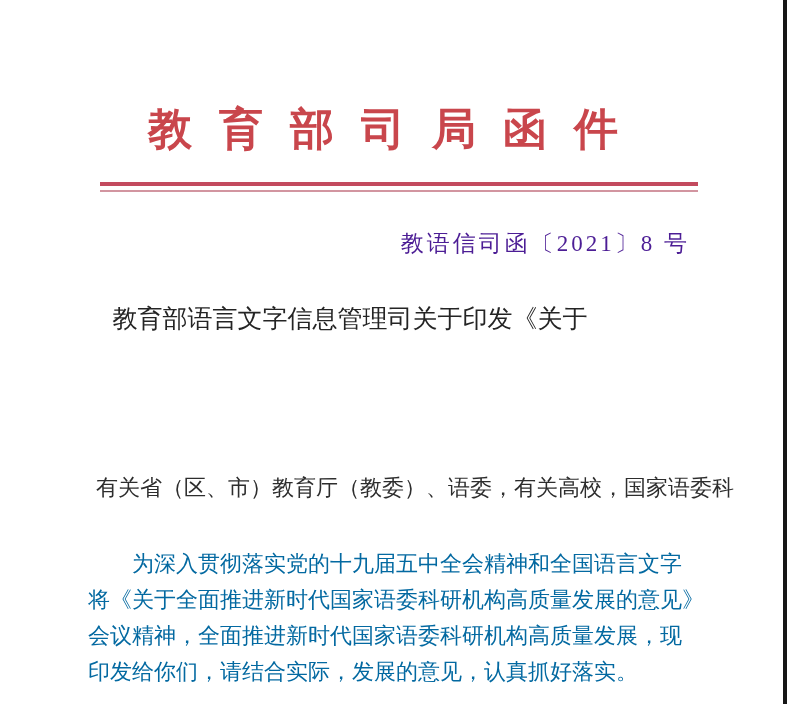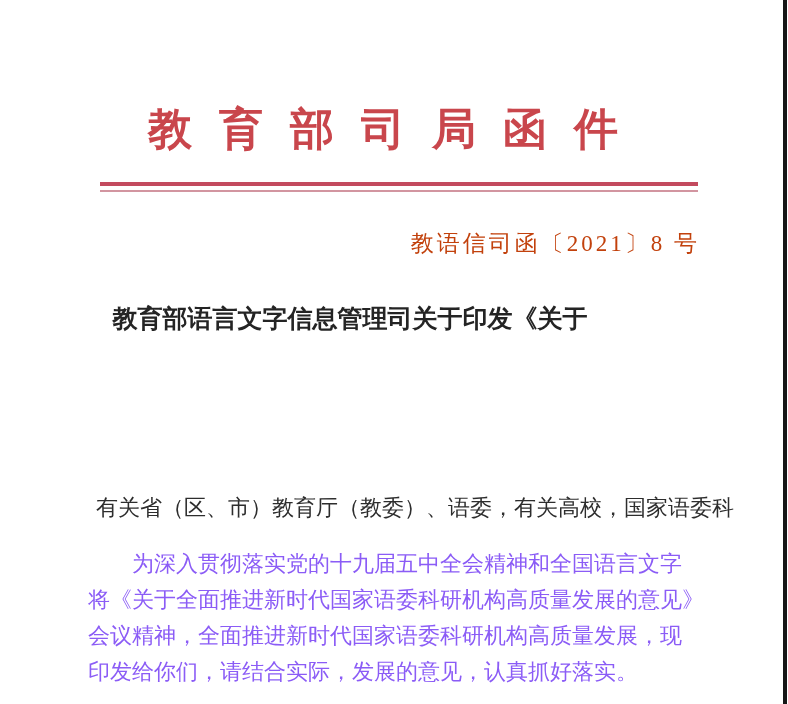--- a/index.html
+++ b/index.html
@@ -45,60 +45,59 @@
   .rule-thin {
     margin-top: 4px;
     height: 2px;
     background: var(--rule-thin-red, #d295a0);
   }
 
   
   .doc-number {
     position: absolute;
     top: 228px;
-    right: 88px;
+    right: 98px;
     font-size: 23px;
     letter-spacing: 3px;
-    color: #c2410c;
+    color: #4c1d95;
     white-space: nowrap;
   }
 
   
   .notice-title {
     position: absolute;
     top: 299px;
     left: 10px;
     width: 680px;
     text-align: center;
     font-size: 25px;
-    font-weight: 700;
+    font-weight: 400;
     line-height: 39px;
     color: #242424;
   }
   .notice-title .t-line { white-space: nowrap; }
 
   
   .salutation {
     position: absolute;
     top: 470px;
     left: 96px;
     right: 60px;
     font-size: 22px;
     line-height: 36px;
     color: #2d2d2d;
-    margin-top: 20px;
   }
   .body-para {
     position: absolute;
     top: 546px;
     left: 88px;
     right: 52px;
     font-size: 22px;
     line-height: 36px;
-    color: #8b5cf6;
+    color: #0369a1;
   }
   .b-line { white-space: nowrap; }
   .b-line.indent { text-indent: 44px; }
 
   
   .scan-edge {
     position: absolute;
     top: 0;
     right: 1px;
     width: 4px;

